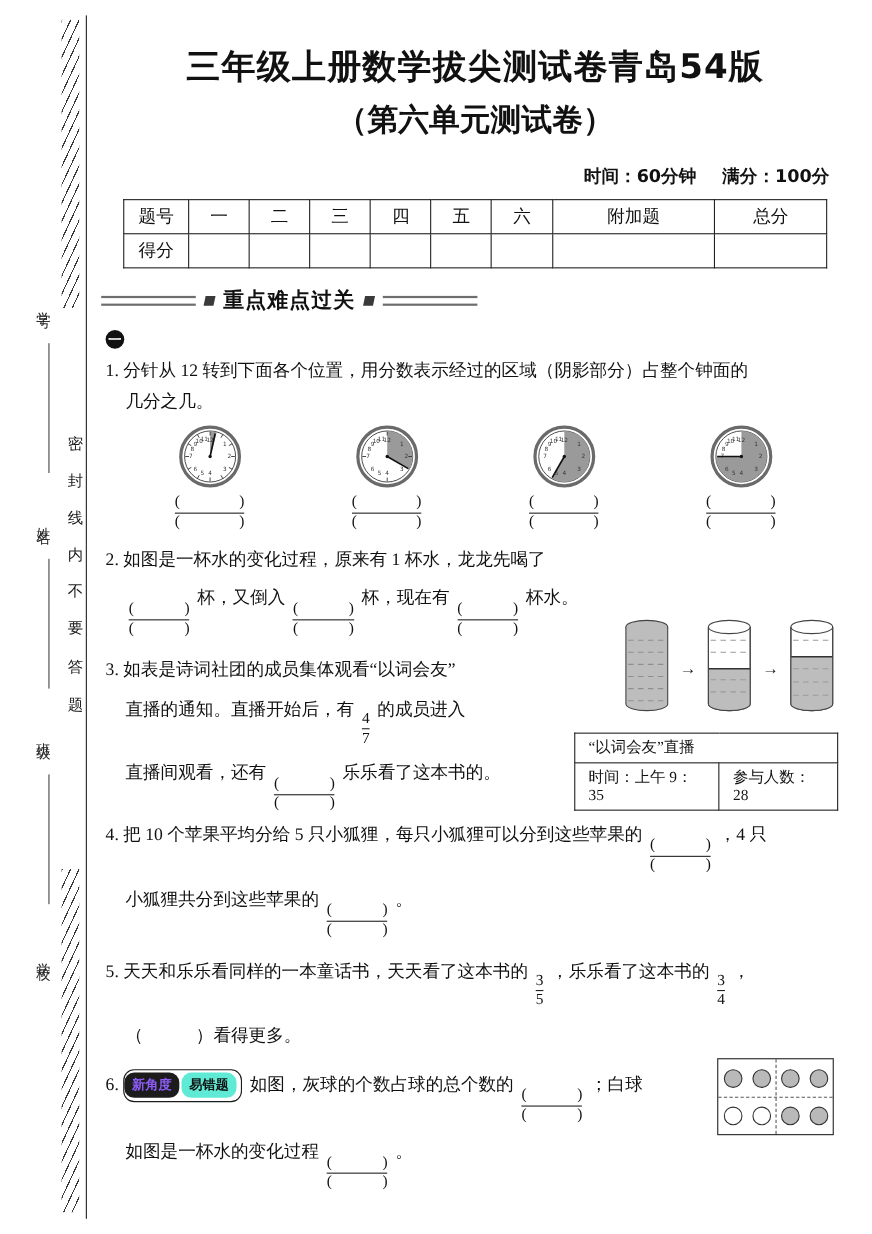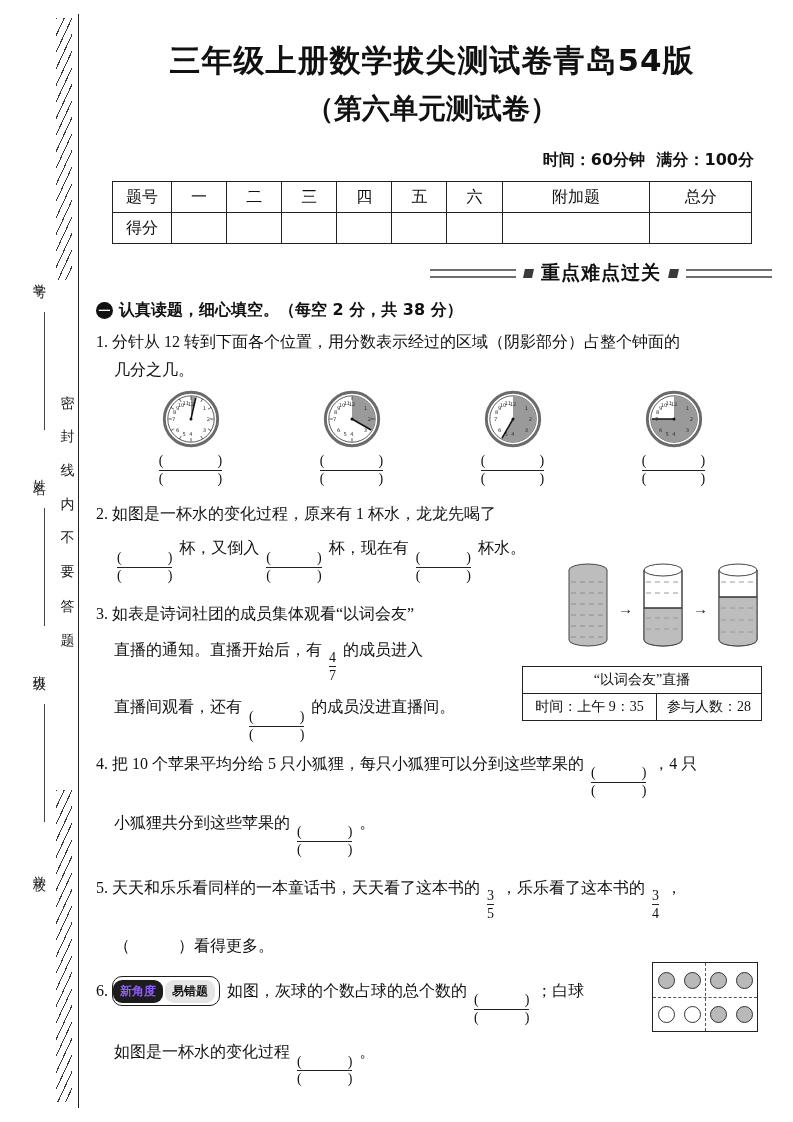--- a/index.html
+++ b/index.html
@@ -45,34 +45,34 @@
   h2.subtitle{
     margin:8px 0 0 0;text-align:center;
     font-size:28px;font-weight:bold;
     font-family:Liberation Mono, monospace;
   }
   .meta{
     margin-top:22px;text-align:right;padding-right:18px;
     font-size:16px;font-weight:bold;
     font-family:"DejaVu Sans","Liberation Sans",sans-serif;
   }
-  .meta span{margin-left:6px;text-align:center;}
+  .meta span{margin-left:18px;text-align:center;}
 
   table.score{
     margin:10px auto 0 auto;border-collapse:collapse;width:640px;
     font-family:"Liberation Serif","DejaVu Serif",serif;
   }
   table.score td{
     border:1px solid #222;height:28px;text-align:center;
     font-size:16px;
   }
   table.score td.hd{width:56px;}
 
   .sec-head{
-    margin-top:16px;display:flex;align-items:center;justify-content:flex-end;gap:8px;
+    margin-top:16px;display:flex;align-items:center;justify-content:flex-start;gap:8px;
   }
   .sec-head .ln{
     width:86px;height:0;border-top:2px solid #555;border-bottom:2px solid #555;
     height:5px;opacity:.85;
   }
   .sec-head .sq{width:9px;height:9px;background:#3a3a3a;transform:skewX(-12deg);}
   .sec-head .txt{
     font-size:19px;font-weight:bold;letter-spacing:1px;
     font-family:"DejaVu Sans","Liberation Sans",sans-serif;
   }
@@ -116,21 +116,21 @@
   .cups{position:absolute;right:8px;top:548px;width:200px;height:104px;
         display:flex;align-items:flex-end;gap:6px;}
   .cups .arrow{font-size:15px;margin-bottom:34px;color:#222;}
 
   
   .livetable{
     position:absolute;right:10px;top:666px;width:240px;
     border:1px solid #222;border-collapse:collapse;
     font-family:"Liberation Serif","DejaVu Serif",serif;font-size:14px;
   }
-  .livetable td{border:1px solid #222;text-align:center;padding:4px 2px;}
+  .livetable td{border:1px solid #222;padding:4px 12px;}
 
   
   .balls{
     position:absolute;right:14px;top:962px;width:104px;height:68px;
     border:1px solid #222;display:grid;
     grid-template-columns:repeat(4,1fr);grid-template-rows:repeat(2,1fr);
   }
   .balls .cell{display:flex;align-items:center;justify-content:center;}
   .ball{width:15px;height:15px;border-radius:50%;border:1px solid #333;}
   .ball.gray{background:#b9b9b9;}
@@ -142,21 +142,21 @@
     position:absolute;top:50%;left:0;width:100%;border-top:1px dashed #555;
   }
 
   
   .badge{
     display:inline-block;font-size:12px;padding:1px 7px;border-radius:9px;
     font-family:"DejaVu Sans","Liberation Sans",sans-serif;
     font-weight:bold;vertical-align:1px;margin-right:2px;
   }
   .badge.solid{background:#1c1c1c;color:#8b5cf6;}
-  .badge.outline{background:#e5e5e5;color:#111;border:1px solid #1c1c1c;}
+  .badge.outline{background:#5eead4;color:#111;border:1px solid #1c1c1c;}
   .badge-wrap{
     display:inline-block;border:1px solid #1c1c1c;border-radius:10px;
     padding:0 2px 0 0;background:#fff;margin-right:3px;
   }
 </style>
 </head>
 <body>
 
 <div class="page">
 
@@ -218,21 +218,20 @@
     <div class="sec-head">
       <span class="ln"></span>
       <span class="sq"></span>
       <span class="txt">重点难点过关</span>
       <span class="sq"></span>
       <span class="ln"></span>
     </div>
 
     <div class="part">
       <span class="bullet">一</span>
-      <span>认真读题，细心填空。（每空 2 分，共 38 分）</span>
     </div>
 
     <div class="q">
       <span class="num">1.</span>
       <span>分针从 12 转到下面各个位置，用分数表示经过的区域（阴影部分）占整个钟面的</span>
       <div class="indent">几分之几。</div>
     </div>
 
     <div class="clocks">
       <div class="clock-cell">
@@ -452,21 +451,21 @@
         </span>
         <span>的成员进入</span>
       </div>
       <div class="indent" style="margin-top:10px;">
         <span>直播间观看，还有</span>
         <span class="frac">
           <span class="n"><span>(</span><span class="blank"></span><span>)</span></span>
           <span class="bar"></span>
           <span class="d"><span>(</span><span class="blank"></span><span>)</span></span>
         </span>
-        <span>的成员没进直播间。</span>
+        <span>乐乐看了这本书的。</span>
       </div>
     </div>
 
     <table class="livetable">
       <tbody>
           <tr>
         <td colspan="2">“以词会友”直播</td>
       </tr>
       <tr>
         <td>时间：上午 9：35</td>

